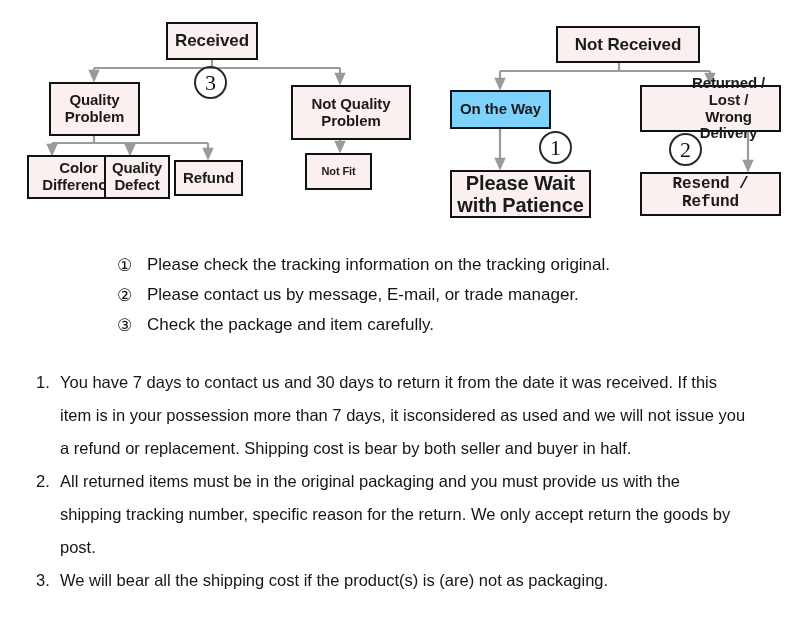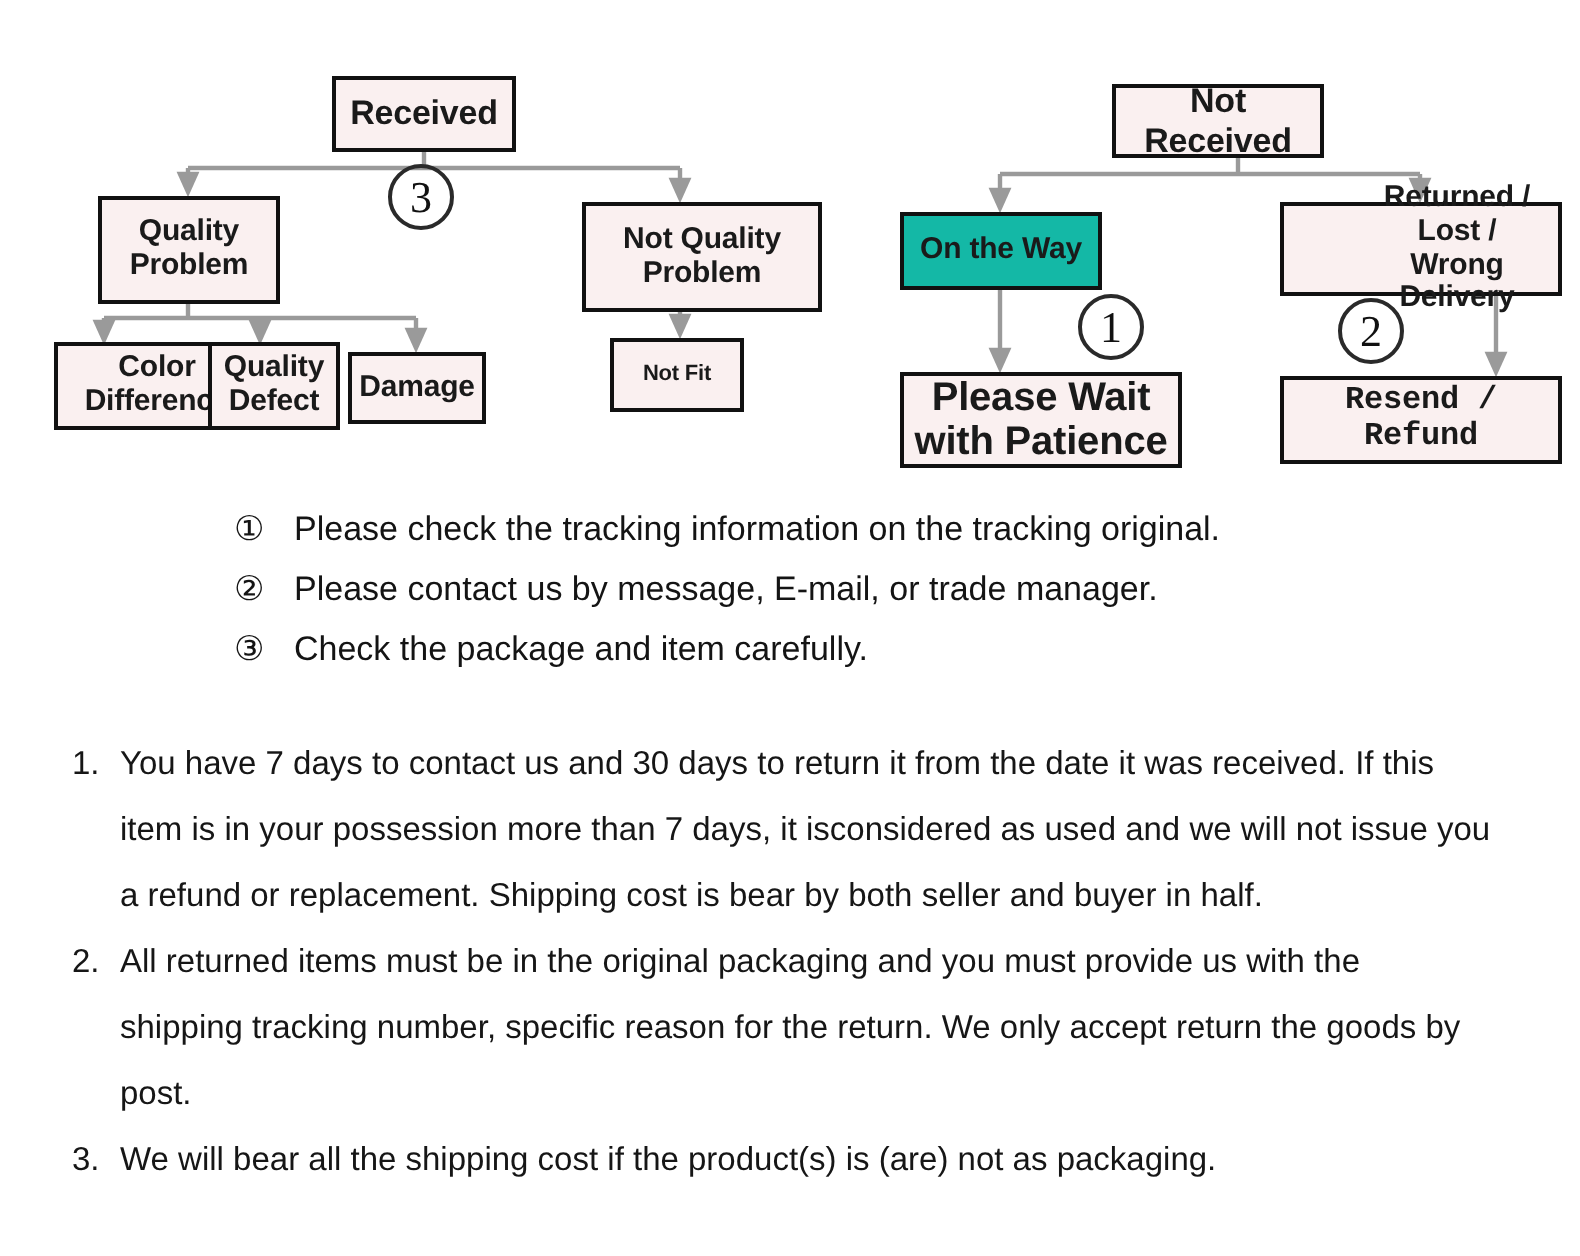--- a/index.html
+++ b/index.html
@@ -12,21 +12,21 @@
     height: 628px;
     position: relative;
     font-family: "Liberation Sans", sans-serif;
     color: #1a1a1a;
     overflow: hidden;
   }
 
   
   #flowchart {
     position: absolute;
-    left: 0; top: 16px;
+    left: 0; top: 0;
     width: 790px;
     height: 240px;
   }
   #flow-lines {
     position: absolute;
     left: 0; top: 0;
     width: 790px;
     height: 240px;
   }
   .node {
@@ -145,24 +145,24 @@
 
   <div class="node" style="left: 166px; top: 22px; width: 92px; height: 38px; font-size: 17px; background: rgb(250, 240, 240); border-color: rgb(17, 17, 17);">Received</div>
   <div class="node" style="left: 49px; top: 82px; width: 91px; height: 54px; font-size: 15px; background: rgb(250, 240, 240); border-color: rgb(17, 17, 17);">Quality
 Problem</div>
   <div class="node" style="left: 291px; top: 85px; width: 120px; height: 55px; font-size: 15px; background: rgb(250, 240, 240); border-color: rgb(17, 17, 17);">Not Quality
 Problem</div>
   <div class="node" style="left: 2px; top: 155px; width: 103px; height: 44px; font-size: 15px; background: rgb(250, 240, 240); border-color: rgb(17, 17, 17); margin-left: 25px;">Color
 Difference</div>
   <div class="node" style="left: 104px; top: 155px; width: 66px; height: 44px; font-size: 15px; background: rgb(250, 240, 240); border-color: rgb(17, 17, 17);">Quality
 Defect</div>
-  <div class="node" style="left: 174px; top: 160px; width: 69px; height: 36px; font-size: 15px; background: rgb(250, 240, 240); border-color: rgb(17, 17, 17);">Damage</div>
+  <div class="node" style="left: 174px; top: 160px; width: 69px; height: 36px; font-size: 15px; background: rgb(250, 240, 240); border-color: rgb(17, 17, 17);">Refund</div>
   <div class="node" style="left: 305px; top: 153px; width: 67px; height: 37px; font-size: 11px; background: rgb(250, 240, 240); border-color: rgb(17, 17, 17);">Not Fit</div>
-  <div class="node" style="left: 556px; top: 26px; width: 106px; height: 37px; font-size: 17px; background: rgb(250, 240, 240); border-color: rgb(17, 17, 17);">Not Received</div>
-  <div class="node" style="left: 450px; top: 90px; width: 101px; height: 39px; font-size: 15px; background: #14b8a6; border-color: rgb(17, 17, 17);">On the Way</div>
+  <div class="node" style="left: 556px; top: 26px; width: 144px; height: 37px; font-size: 17px; background: rgb(250, 240, 240); border-color: rgb(17, 17, 17);">Not Received</div>
+  <div class="node" style="left: 450px; top: 90px; width: 101px; height: 39px; font-size: 15px; background: #7dd3fc; border-color: rgb(17, 17, 17);">On the Way</div>
   <div class="node" style="left: 640px; top: 85px; width: 141px; height: 47px; font-size: 15px; background: rgb(250, 240, 240); border-color: rgb(17, 17, 17); padding-left: 36px;">Returned / Lost /
 Wrong Delivery</div>
   <div class="node" style="left: 450px; top: 170px; width: 141px; height: 48px; font-size: 20px; background: rgb(250, 240, 240); border-color: rgb(17, 17, 17);">Please Wait
 with Patience</div>
   <div class="node" style="left: 640px; top: 172px; width: 141px; height: 44px; font-size: 16px; background: rgb(250, 240, 240); border-color: rgb(17, 17, 17); font-family: Liberation Mono, monospace;">Resend / Refund</div>
 
   <div class="circ" style="left: 194px; top: 66px; width: 33px; height: 33px; font-size: 22px;">3</div>
   <div class="circ" style="left: 539px; top: 131px; width: 33px; height: 33px; font-size: 22px;">1</div>
   <div class="circ" style="left: 669px; top: 133px; width: 33px; height: 33px; font-size: 22px;">2</div>
 </div>

